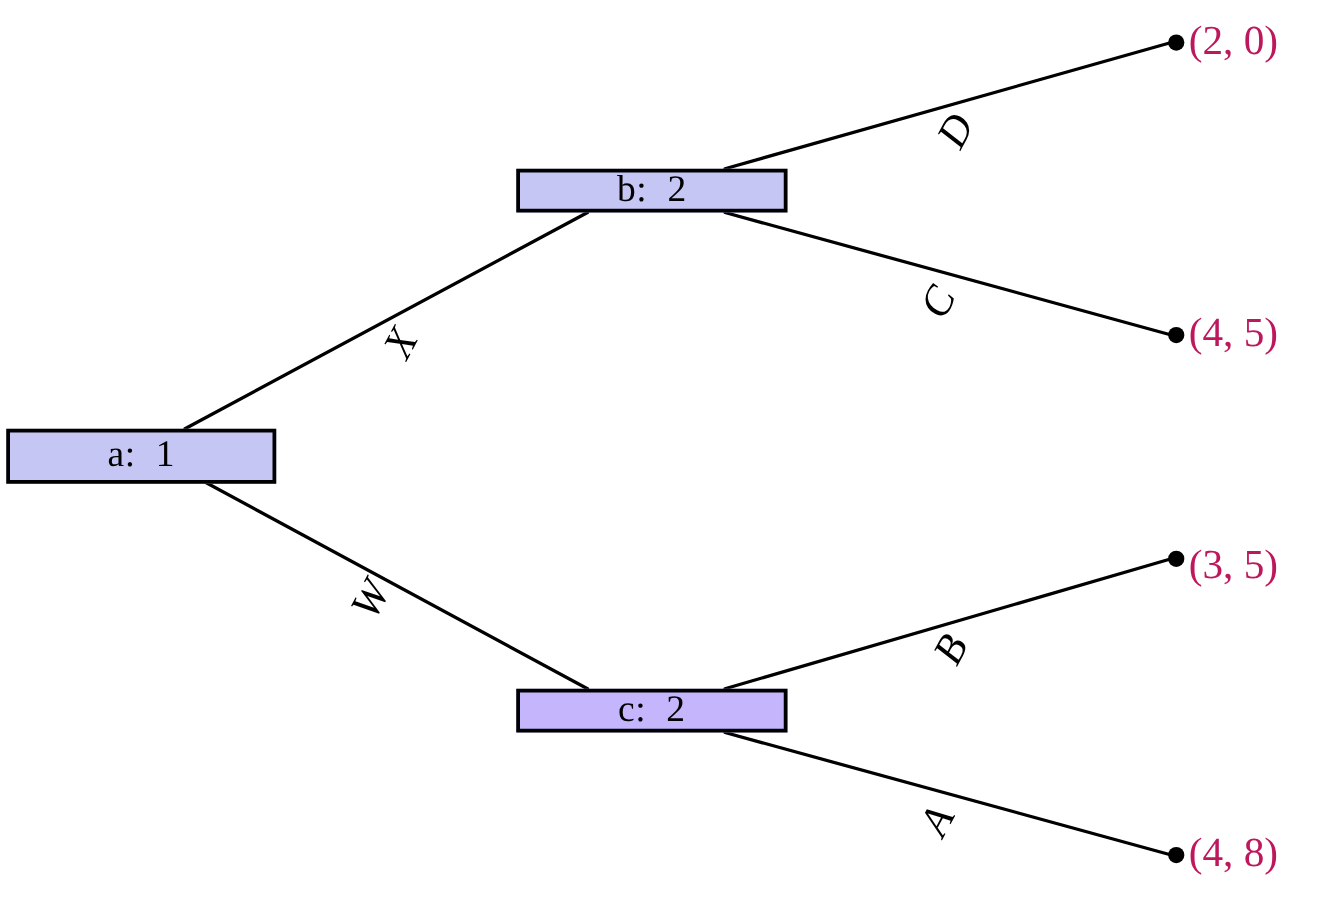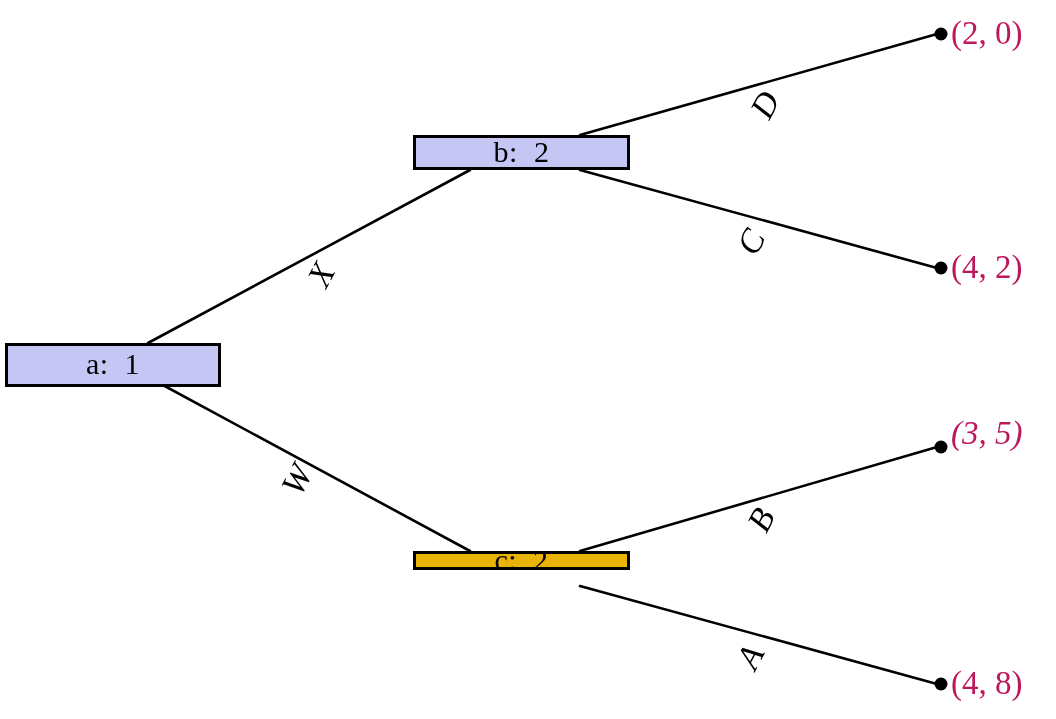--- a/index.html
+++ b/index.html
@@ -86,28 +86,28 @@
       <circle cx="941" cy="684" r="6.5" fill="#000000"></circle>
     </svg>
 
   <div id="nodes-layer">
       <div class="node-box" style="left: 5px; top: 343px; width: 216px; height: 44px; background: rgb(198, 198, 245); border-color: rgb(0, 0, 0);">
         <span class="node-label">a:  1</span>
       </div>
       <div class="node-box" style="left: 413px; top: 135px; width: 217px; height: 35px; background: rgb(198, 198, 245); border-color: rgb(0, 0, 0);">
         <span class="node-label">b:  2</span>
       </div>
-      <div class="node-box" style="left: 413px; top: 551px; width: 217px; height: 19px; background: #eab308; border-color: rgb(0, 0, 0);">
+      <div class="node-box" style="left: 413px; top: 551px; width: 217px; height: 35px; background: #c4b5fd; border-color: rgb(0, 0, 0);">
         <span class="node-label">c:  2</span>
       </div>
     </div>
   <div id="terminals-layer">
       <span class="payoff-label" style="left: 951px; top: 17px;">(2, 0)</span>
-      <span class="payoff-label" style="left: 951px; top: 251px;">(4, 2)</span>
-      <span class="payoff-label" style="left: 951px; top: 417px; font-style: italic;">(3, 5)</span>
+      <span class="payoff-label" style="left: 951px; top: 251px;">(4, 5)</span>
+      <span class="payoff-label" style="left: 951px; top: 436px;">(3, 5)</span>
       <span class="payoff-label" style="left: 951px; top: 667px;">(4, 8)</span>
     </div>
   <div id="edge-labels-layer">
       <span class="edge-label" style="left: 311px; top: 258px; transform: rotate(-62deg); transform-origin: center center;">X</span>
       <span class="edge-label" style="left: 283px; top: 463px; transform: rotate(-62deg); transform-origin: center center;">W</span>
       <span class="edge-label" style="left: 753px; top: 88px; transform: rotate(-62deg); transform-origin: center center;">D</span>
       <span class="edge-label" style="left: 740px; top: 225px; transform: rotate(-62deg); transform-origin: center center;">C</span>
       <span class="edge-label" style="left: 751px; top: 503px; transform: rotate(-62deg); transform-origin: center center;">B</span>
       <span class="edge-label" style="left: 740px; top: 640px; transform: rotate(-62deg); transform-origin: center center;">A</span>
     </div>

